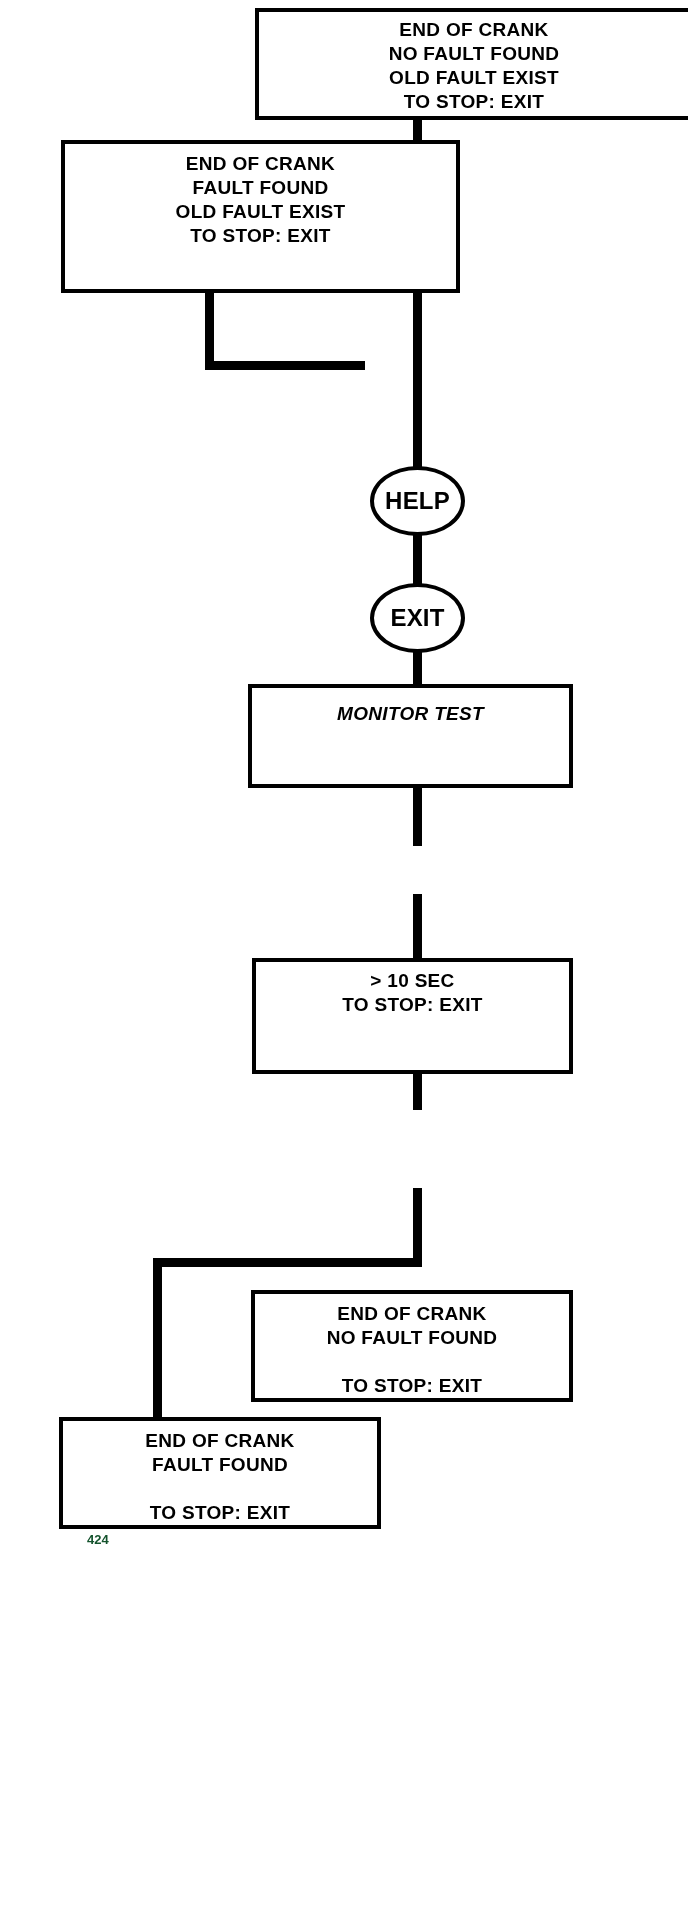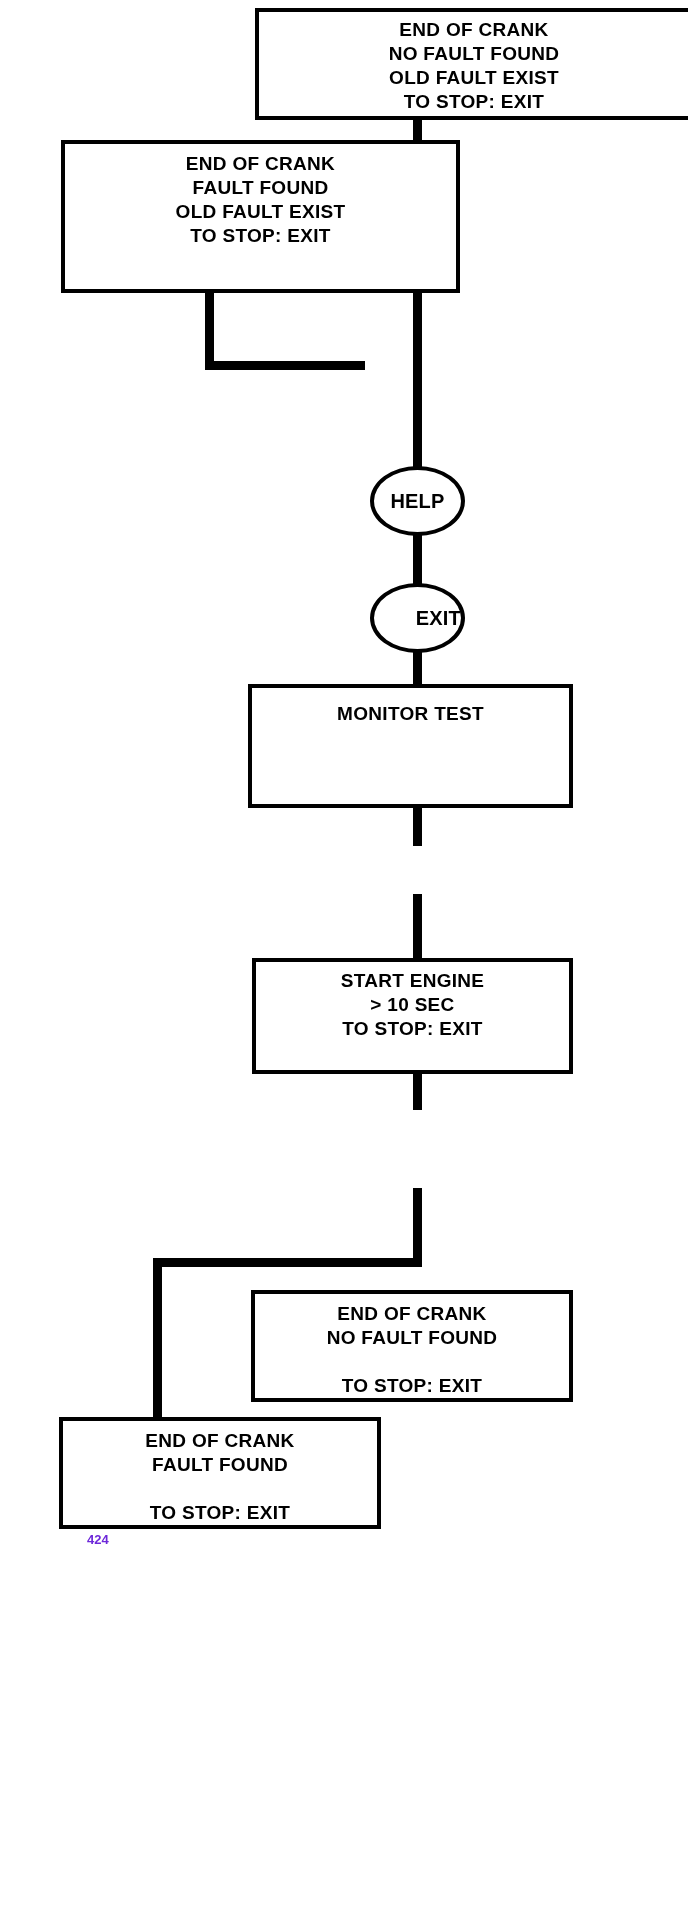--- a/index.html
+++ b/index.html
@@ -54,38 +54,38 @@
     border: 4px solid #000000;
     border-radius: 50%;
     background: #ffffff;
     z-index: 6;
     display: flex;
     align-items: center;
     justify-content: center;
   }
   .node-circle .circ-text {
     font-weight: bold;
-    font-size: 20px;
+    font-size: 24px;
     letter-spacing: 0.2px;
     color: #000000;
     font-family: "Liberation Sans", sans-serif;
     white-space: nowrap;
   }
   
   .conn {
     position: absolute;
     background: #000000;
     z-index: 2;
   }
   
   .page-mark {
     position: absolute;
     font-size: 13px;
     font-weight: bold;
-    color: #6d28d9;
+    color: #14532d;
     font-family: "Liberation Sans", sans-serif;
   }
 </style>
 </head>
 <body>
 
 <div id="canvas">
 
   <div class="conn" style="left:370px; top:118px; width:9px; height:395px;"></div>
 
@@ -124,34 +124,33 @@
       <span class="ln">FAULT FOUND</span>
       <span class="ln">OLD FAULT EXIST</span>
       <span class="ln">TO STOP: EXIT</span>
     </div>
   </div>
 
   <div class="node-circle" style="left:327px; top:466px; width:95px; height:70px;">
     <span class="circ-text">HELP</span>
   </div>
 
-  <div class="node-circle" style="left:327px; top:583px; width:95px; height:70px;justify-content:flex-end;">
+  <div class="node-circle" style="left:327px; top:583px; width:95px; height:70px;">
     <span class="circ-text">EXIT</span>
   </div>
 
-  <div class="node-box" style="left:205px; top:684px; width:325px; height:124px;">
+  <div class="node-box" style="left:205px; top:684px; width:325px; height:104px;font-style:italic;">
     <div class="box-text" style="top:14px;">
       <span class="ln">MONITOR TEST</span>
     </div>
   </div>
 
 
   <div class="node-box" style="left:209px; top:958px; width:321px; height:116px;">
     <div class="box-text" style="top:7px;">
-      <span class="ln">START ENGINE</span>
       <span class="ln">&gt; 10 SEC</span>
       <span class="ln">TO STOP: EXIT</span>
     </div>
   </div>
 
   <div class="node-box" style="left:208px; top:1290px; width:322px; height:112px;">
     <div class="box-text" style="top:8px;">
       <span class="ln">END OF CRANK</span>
       <span class="ln">NO FAULT FOUND</span>
       <span class="ln spacer"> </span>

